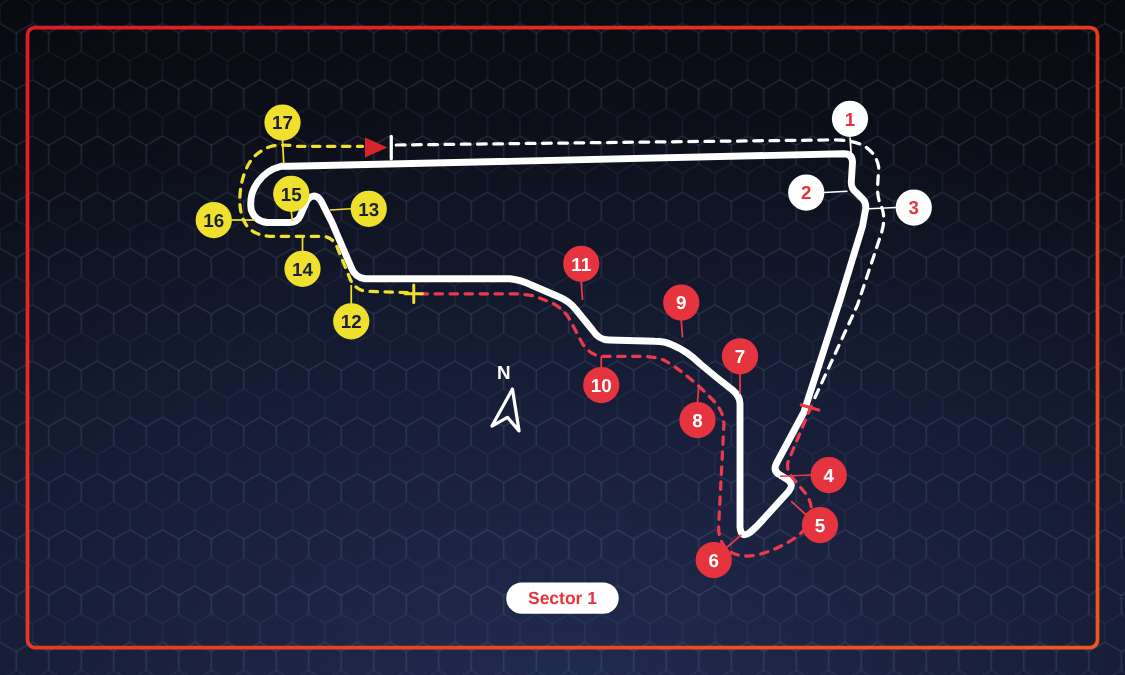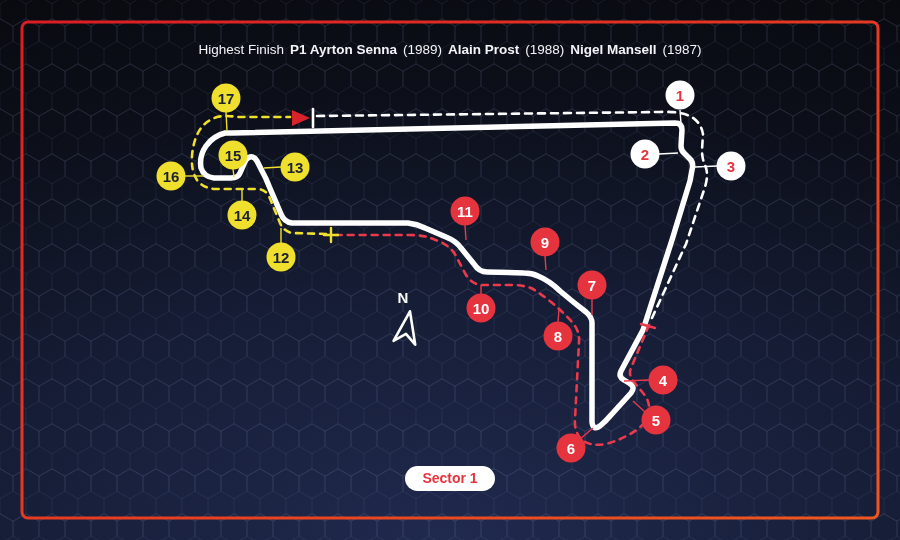--- a/index.html
+++ b/index.html
@@ -50,21 +50,20 @@
       <linearGradient id="borderGrad" x1="0" y1="0" x2="1" y2="1">
         <stop offset="0" style="stop-color:var(--border-start)"></stop>
         <stop offset="1" style="stop-color:var(--border-end)"></stop>
       </linearGradient>
     </defs>
     <rect x="0" y="0" width="900" height="540" fill="url(#hexes)"></rect>
     <rect x="22" y="22" width="856" height="496" rx="6" fill="none" stroke="url(#borderGrad)" stroke-width="3"></rect>
   </svg>
 
   <div class="header">
-    <div class="subtitle"><span>Highest Finish</span><span class="b">P1 Ayrton Senna</span><span>(1989)</span><span class="b">Alain Prost</span><span>(1988)</span><span class="b">Nigel Mansell</span><span>(1987)</span></div>
   </div>
 
   <svg width="900" height="540" viewBox="0 0 900 540">
 
     <path class="track" d="
       M 232,133 L 675,123 Q 682,123 682,130 L 681,146 Q 681,151 685,154 L 690,159
       Q 694,163 692,170 L 690,181 L 672,240 L 643,330 L 621,371
       Q 618,377 624,380 L 629,383 Q 636,387 631,393 L 611,415
       Q 606,421 600,426 Q 593,431 592,422 L 592,323 Q 592,317 586,312
       Q 573,302 560,291 Q 550,281 538,276 Q 532,273 524,273 L 487,272

